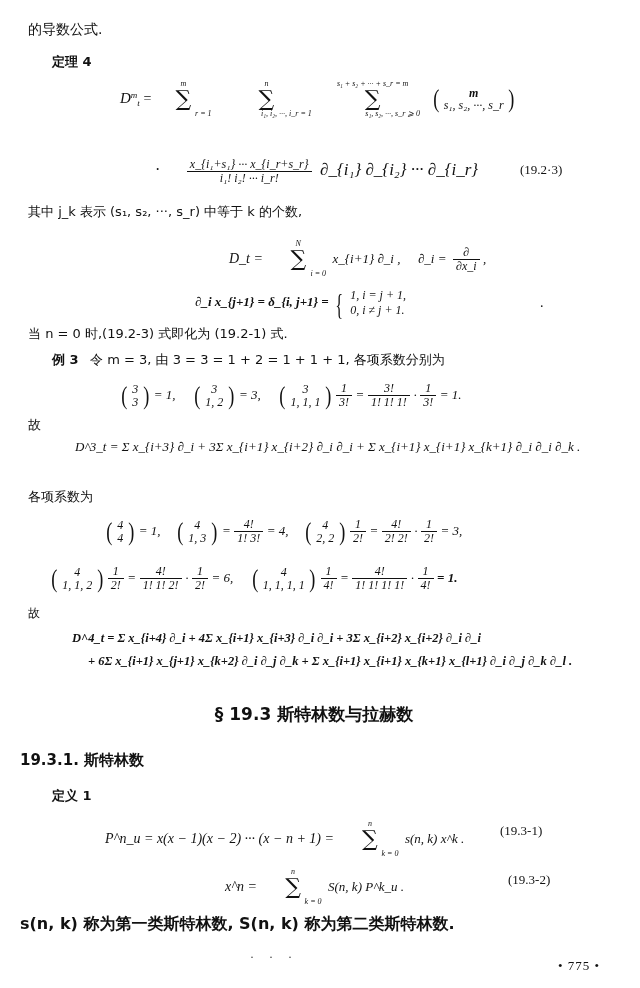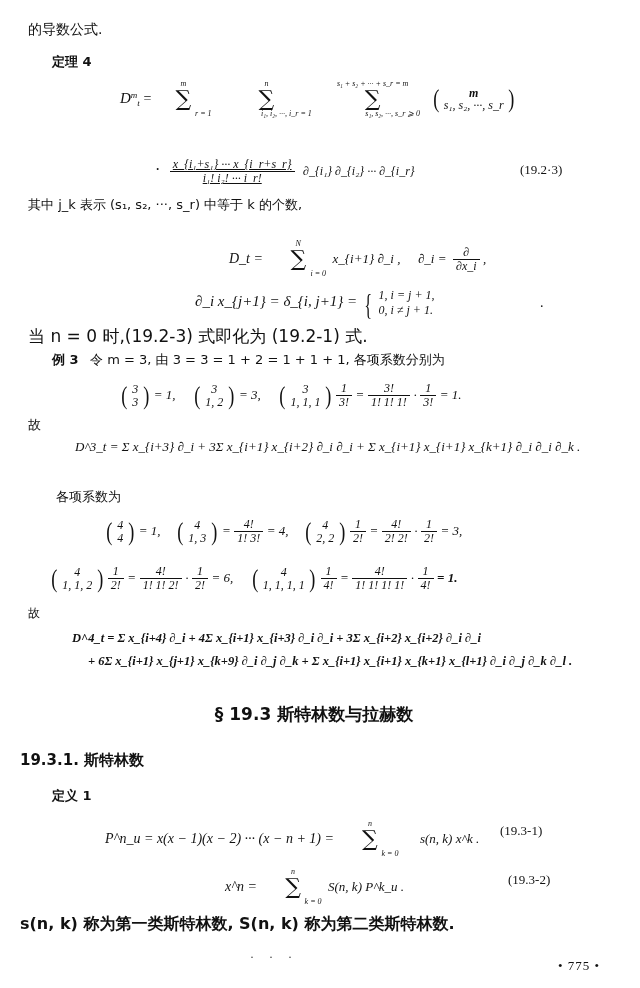--- a/index.html
+++ b/index.html
@@ -168,58 +168,58 @@
     <span class="paren" style="margin-left:8px;">(</span>
     <span class="binom">
       <span class="t bold">m</span>
       <span class="b">s₁, s₂, ···, s_r</span>
     </span>
     <span class="paren">)</span>
   </div>
 
   <div class="line" style="left:155px; top:158px;">
     <span style="font-size:16px;">·</span>
-    <span class="frac" style="margin-left:6px;text-decoration:underline;">
+    <span class="frac" style="margin-left:23px;">
       <span class="num">x_{i₁+s₁} ··· x_{i_r+s_r}</span>
       <span class="den">i₁! i₂! ··· i_r!</span>
     </span>
-    <span class="math" style="font-size:12px; margin-left:5px;">∂_{i₁} ∂_{i₂} ··· ∂_{i_r}</span>
+    <span class="math" style="font-size:17px; margin-left:5px;">∂_{i₁} ∂_{i₂} ··· ∂_{i_r}</span>
   </div>
 
   <div class="eqno" style="left:520px; top:162px;">(19.2·3)</div>
 
-  <div class="line cn" style="left:28px; top:198px; font-size:13px;">其中 j_k 表示 (s₁, s₂, ···, s_r) 中等于 k 的个数,</div>
+  <div class="line cn" style="left:28px; top:205px; font-size:13px;">其中 j_k 表示 (s₁, s₂, ···, s_r) 中等于 k 的个数,</div>
 
   <div class="line" style="left:185px; top:240px;">
     <span class="math" style="font-size:14px;margin-left:44px;">D_t =</span>
     <span class="bigsum" style="margin-left:4px;">
       <span class="top">N</span>
       <span class="sigma">∑</span>
       <span class="bot">i = 0</span>
     </span>
     <span class="math" style="font-size:13px; margin-left:3px;">x_{i+1} ∂_i ,</span>
     <span class="math" style="font-size:13px; margin-left:14px;">∂_i =</span>
     <span class="frac" style="margin-left:3px;">
       <span class="num">∂</span>
       <span class="den">∂x_i</span>
     </span>
     <span class="math" style="font-size:13px;">,</span>
   </div>
 
   <div class="line" style="left:195px; top:288px;">
-    <span class="math" style="font-size:15px;">∂_i x_{j+1} = δ_{i, j+1} =</span>
+    <span class="math" style="font-size:13px;font-weight:bold;">∂_i x_{j+1} = δ_{i, j+1} =</span>
     <span class="brace">{</span>
     <span class="cases">
       <span style="display:block;">1,   i = j + 1,</span>
       <span style="display:block;">0,   i ≠ j + 1.</span>
     </span>
   </div>
   <div class="line" style="left:540px; top:295px; font-size:14px;">.</div>
 
-  <div class="line cn" style="left:28px; top:327px; font-size:17px;">当 n = 0 时,(19.2-3) 式即化为 (19.2-1) 式.</div>
+  <div class="line cn" style="left:28px; top:327px; font-size:13px;">当 n = 0 时,(19.2-3) 式即化为 (19.2-1) 式.</div>
 
   <div class="line" style="left:52px; top:352px;">
     <span class="cn bold" style="font-size:13px;">例 3</span>
     <span class="cn" style="font-size:13px; margin-left:8px;">令 m = 3, 由 3 = 3 = 1 + 2 = 1 + 1 + 1, 各项系数分别为</span>
   </div>
 
   <div class="line" style="left:120px; top:382px;">
     <span class="paren">(</span>
     <span class="binom">
       <span class="t">3</span>
@@ -256,21 +256,21 @@
       <span class="num">1</span>
       <span class="den">3!</span>
     </span>
     <span class="math" style="font-size:13px;">= 1.</span>
   </div>
 
   <div class="line cn" style="left:28px; top:418px; font-size:13px;">故</div>
 
   <div class="line math" style="left:75px; top:440px; font-size:13px;">D^3_t = Σ x_{i+3} ∂_i + 3Σ x_{i+1} x_{i+2} ∂_i ∂_i + Σ x_{i+1} x_{i+1} x_{k+1} ∂_i ∂_i ∂_k .</div>
 
-  <div class="line cn" style="left:28px; top:490px; font-size:13px;margin-left:28px;">各项系数为</div>
+  <div class="line cn" style="left:28px; top:490px; font-size:13px;">各项系数为</div>
 
   <div class="line" style="left:105px; top:518px;">
     <span class="paren">(</span>
     <span class="binom">
       <span class="t">4</span>
       <span class="b">4</span>
     </span>
     <span class="paren">)</span>
     <span class="math" style="font-size:13px;">= 1,</span>
 
@@ -352,36 +352,36 @@
     <span class="frac">
       <span class="num">1</span>
       <span class="den">4!</span>
     </span>
     <span class="math bold" style="font-size:13px;">= 1.</span>
   </div>
 
   <div class="line cn" style="left:28px; top:607px; font-size:12px;">故</div>
 
   <div class="line math bold" style="left:72px; top:632px; font-size:12.5px;">D^4_t = Σ x_{i+4} ∂_i + 4Σ x_{i+1} x_{i+3} ∂_i ∂_i + 3Σ x_{i+2} x_{i+2} ∂_i ∂_i</div>
-  <div class="line math bold" style="left:88px; top:655px; font-size:12.5px;">+ 6Σ x_{i+1} x_{j+1} x_{k+9} ∂_i ∂_j ∂_k + Σ x_{i+1} x_{i+1} x_{k+1} x_{l+1} ∂_i ∂_j ∂_k ∂_l .</div>
+  <div class="line math bold" style="left:88px; top:655px; font-size:12.5px;">+ 6Σ x_{i+1} x_{j+1} x_{k+2} ∂_i ∂_j ∂_k + Σ x_{i+1} x_{i+1} x_{k+1} x_{l+1} ∂_i ∂_j ∂_k ∂_l .</div>
 
   <div class="line heading center" style="left:0; top:705px; width:628px; font-size:17px;">§ 19.3   斯特林数与拉赫数</div>
 
   <div class="line heading" style="left:20px; top:752px; font-size:15px;">19.3.1. 斯特林数</div>
 
   <div class="line cn bold" style="left:52px; top:789px; font-size:13px;">定义 1</div>
 
   <div class="line" style="left:105px; top:820px;">
     <span class="math" style="font-size:14px;">P^n_u = x(x − 1)(x − 2) ··· (x − n + 1) =</span>
     <span class="bigsum" style="margin-left:4px;">
       <span class="top">n</span>
       <span class="sigma">∑</span>
       <span class="bot">k = 0</span>
     </span>
-    <span class="math" style="font-size:13px; margin-left:18px;">s(n, k) x^k .</span>
+    <span class="math" style="font-size:13px; margin-left:3px;">s(n, k) x^k .</span>
   </div>
   <div class="eqno" style="left:500px; top:823px;">(19.3-1)</div>
 
   <div class="line" style="left:225px; top:868px;">
     <span class="math" style="font-size:14px;">x^n =</span>
     <span class="bigsum" style="margin-left:4px;">
       <span class="top">n</span>
       <span class="sigma">∑</span>
       <span class="bot">k = 0</span>
     </span>

